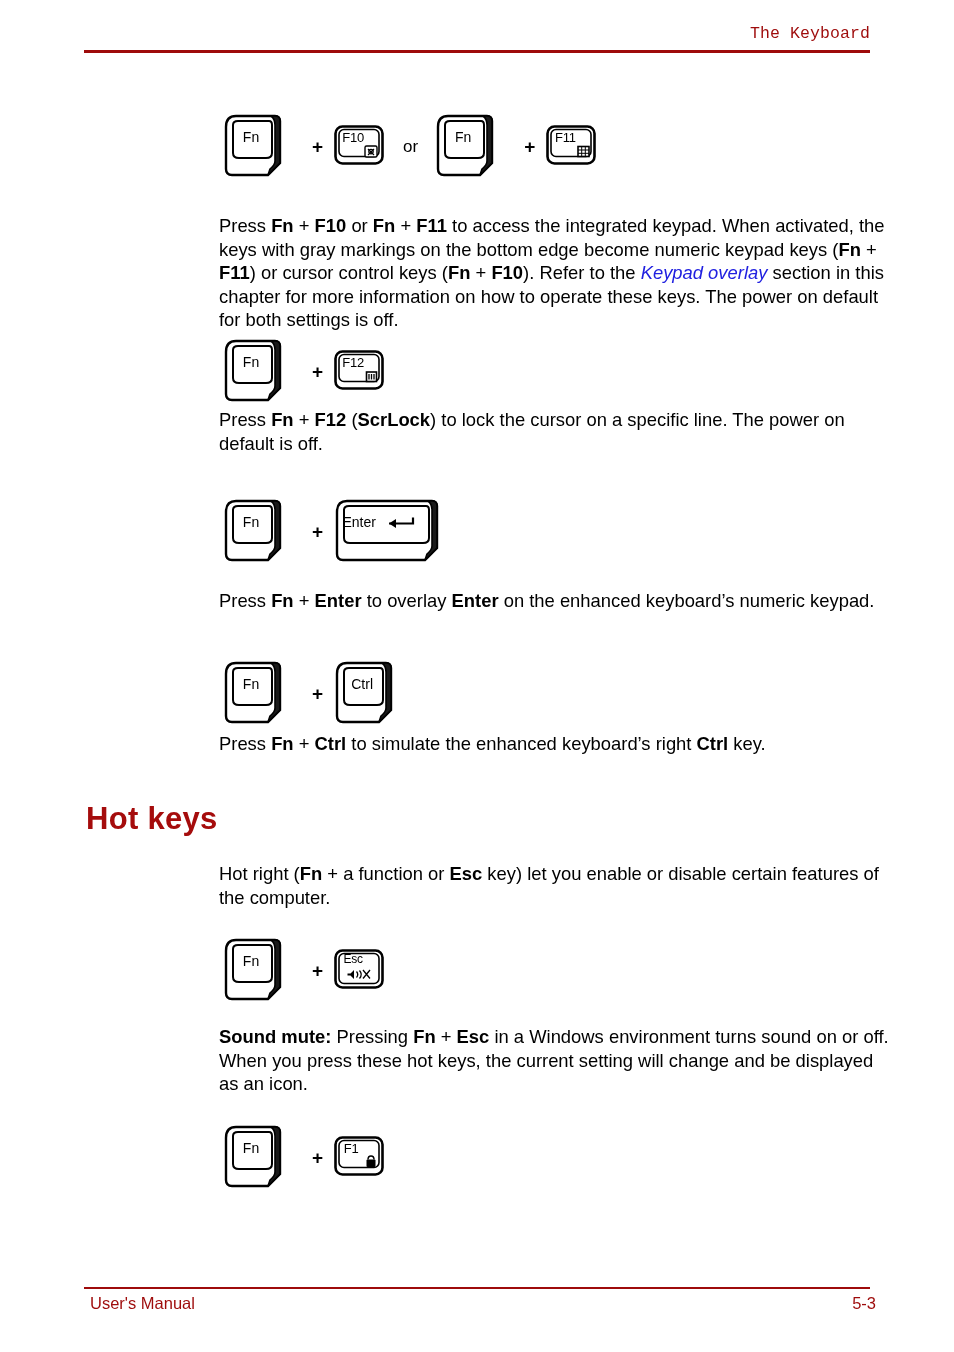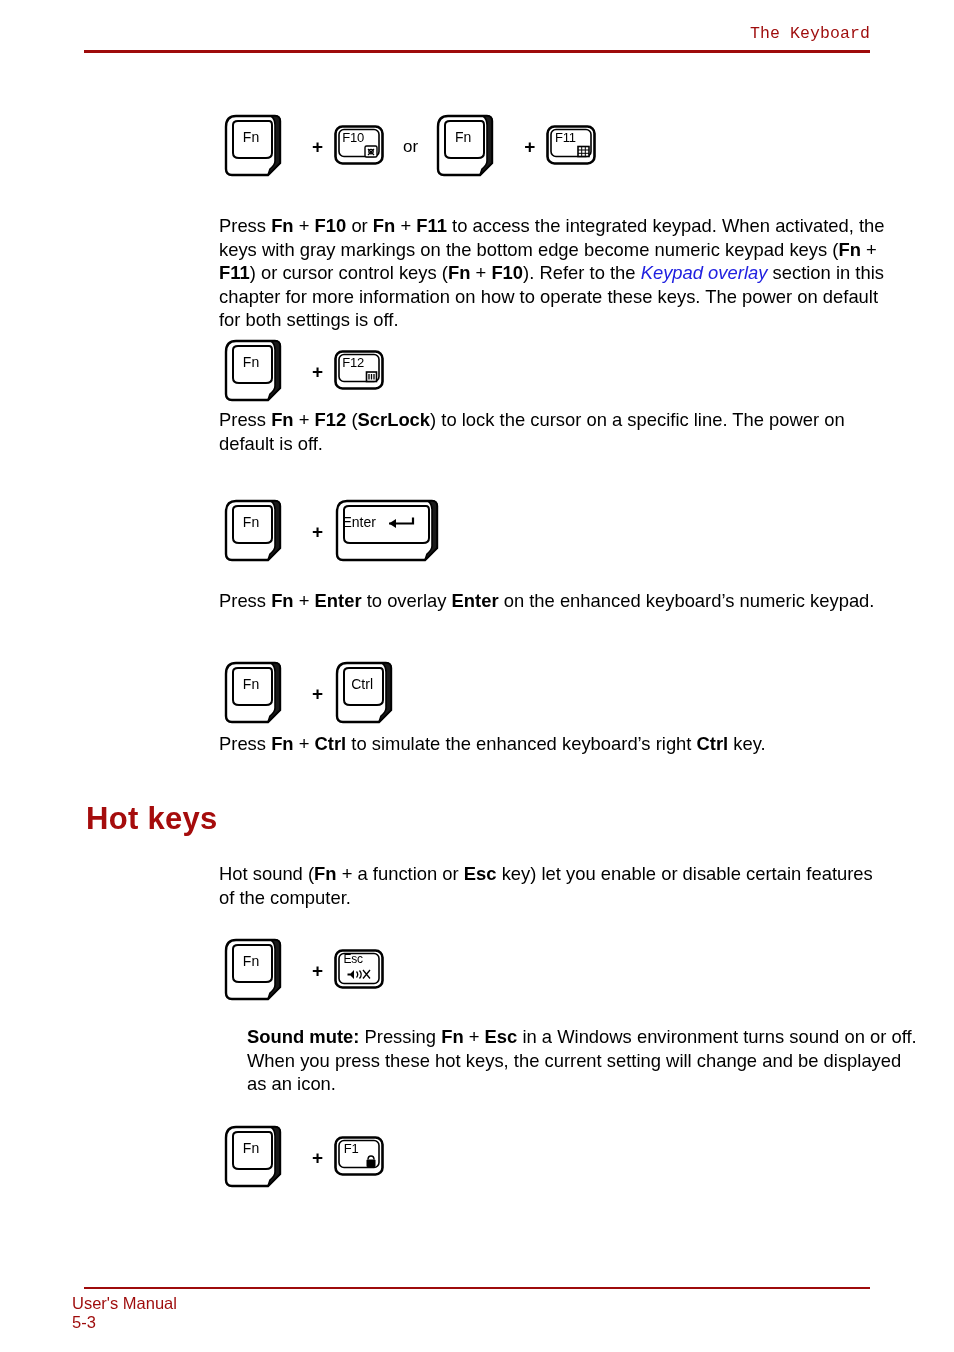--- a/index.html
+++ b/index.html
@@ -52,28 +52,27 @@
   .footer-rule {
     position: absolute;
     left: 84px;
     top: 1287px;
     width: 786px;
     height: 2px;
     background: #9e0b0b;
   }
   .footer {
     position: absolute;
-    left: 72px;
+    left: 90px;
     top: 1294px;
     width: 786px;
     height: 26px;
     display: flex;
     justify-content: space-between;
     align-items: flex-start;
-    flex-direction: column;
   }
   .footer-left, .footer-right {
     font-size: 16.5px;
     color: #9e0b0b;
   }
 
   .para {
     position: absolute;
     left: 219px;
     width: 672px;
@@ -300,21 +299,21 @@
     </span>
   </div>
 
   <div class="para" style="top:732px;">
     <span>Press </span><b>Fn</b><span> + </span><b>Ctrl</b><span> to simulate the enhanced keyboard’s right </span><b>Ctrl</b><span> key.</span>
   </div>
 
   <h1 class="section-heading" style="top:801px; margin:0;">Hot keys</h1>
 
   <div class="para" style="top:862px;">
-    <span>Hot sound (</span><b>Fn</b><span> + a function or </span><b>Esc</b><span> key) let you enable or disable certain features of the computer.</span>
+    <span>Hot right (</span><b>Fn</b><span> + a function or </span><b>Esc</b><span> key) let you enable or disable certain features of the computer.</span>
   </div>
 
   <div class="keyrow" style="left:222px; top:937px;">
     <span class="key3d">
       <svg width="72" height="66" viewBox="0 0 72 66" aria-hidden="true">
         <path d="M4 14 L4 56 Q4 62 10 62 L46 62 L58 50 L58 8 Q58 3 53 3 L14 3 Q4 3 4 14 Z" fill="#ffffff" stroke="#000000" stroke-width="2.4"></path>
         <path d="M46 62 L58 50 L58 8 Q58 3 53 3 L49 3 Q53 6 53 12 L53 48 Q53 52 48 56 Z" fill="#1a1a1a" stroke="#000000" stroke-width="1.6"></path>
         <path d="M11 12 Q11 8 16 8 L47 8 Q50 8 50 12 L50 40 Q50 45 44 45 L17 45 Q11 45 11 40 Z" fill="#ffffff" stroke="#000000" stroke-width="2"></path>
       </svg>
       <span class="caplabel" style="left:-7px; top:-9px;">Fn</span>
@@ -330,21 +329,21 @@
           <path d="M14.5 25.5 L17.5 25.5 L21 22 L21 31 L17.5 27.5 L14.5 27.5 Z" fill="#000000"></path>
           <path d="M23.5 23.5 Q26 26.5 23.5 29.5" stroke="#000000" stroke-width="1.3" fill="none"></path>
           <path d="M26.5 22.5 Q30 26.5 26.5 30.5" stroke="#000000" stroke-width="1.3" fill="none"></path>
           <path d="M30 22 L37 30.5 M37 22 L30 30.5" stroke="#000000" stroke-width="1.3"></path>
         </g>
       </svg>
       <span class="fnlabel" style="left:-6px; top:4px; font-size:12px;">Esc</span>
     </span>
   </div>
 
-  <div class="para" style="top:1025px;margin-left:28px;">
+  <div class="para" style="top:1025px;">
     <b>Sound mute:</b><span> Pressing </span><b>Fn</b><span> + </span><b>Esc</b><span> in a Windows environment turns sound on or off. When you press these hot keys, the current setting will change and be displayed as an icon.</span>
   </div>
 
   <div class="keyrow" style="left:222px; top:1124px;">
     <span class="key3d">
       <svg width="72" height="66" viewBox="0 0 72 66" aria-hidden="true">
         <path d="M4 14 L4 56 Q4 62 10 62 L46 62 L58 50 L58 8 Q58 3 53 3 L14 3 Q4 3 4 14 Z" fill="#ffffff" stroke="#000000" stroke-width="2.4"></path>
         <path d="M46 62 L58 50 L58 8 Q58 3 53 3 L49 3 Q53 6 53 12 L53 48 Q53 52 48 56 Z" fill="#1a1a1a" stroke="#000000" stroke-width="1.6"></path>
         <path d="M11 12 Q11 8 16 8 L47 8 Q50 8 50 12 L50 40 Q50 45 44 45 L17 45 Q11 45 11 40 Z" fill="#ffffff" stroke="#000000" stroke-width="2"></path>
       </svg>

